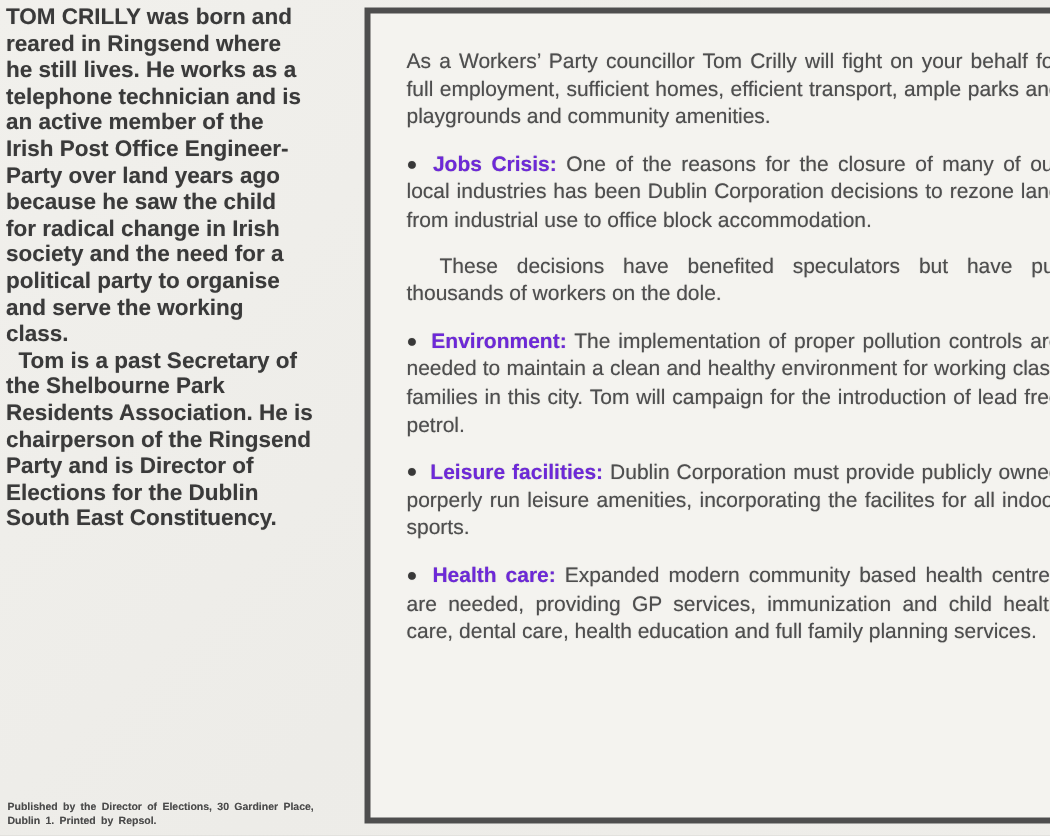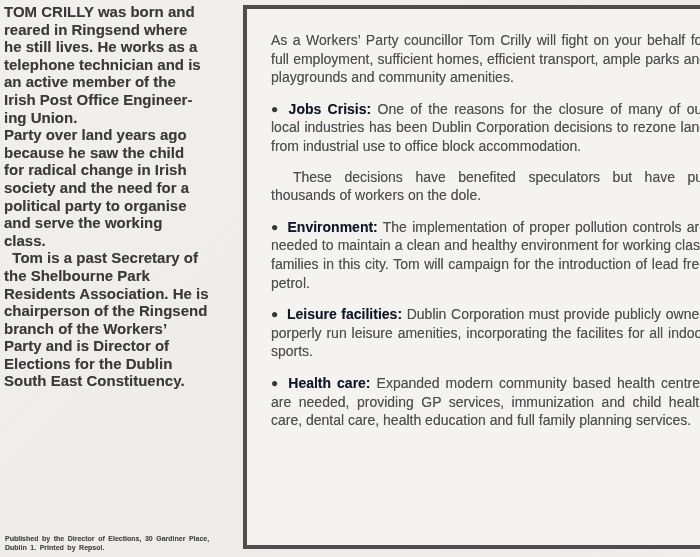--- a/index.html
+++ b/index.html
@@ -36,21 +36,21 @@
     text-align:justify;
     text-shadow:0 0 0.6px rgba(70,70,70,0.5);
   }
   .bullet-block{margin-top:13px;}
   .follow{text-indent:22px;margin-top:2px;}
   .dot{
     display:inline-block;
     font-size:12px;color:#383838;
     margin-right:4px;vertical-align:1px;
   }
-  .blabel{font-weight:bold;color:#0f172a;}
+  .blabel{font-weight:bold;color:#6d28d9;}
   
   .imprint{
     position:absolute;left:5px;top:534px;width:228px;
     font-size:7px;line-height:9px;font-weight:bold;
     color:#4a4a4a;word-spacing:1.6px;
     text-shadow:0 0 0.4px rgba(60,60,60,0.4);
   }
 </style>
 </head>
 <body>
@@ -58,37 +58,35 @@
 <div class="page">
 
   <div class="bio">
     <div class="bio-para">
         <span class="tline">TOM CRILLY was born and</span>
         <span class="tline">reared in Ringsend where</span>
         <span class="tline">he still lives. He works as a</span>
         <span class="tline">telephone technician and is</span>
         <span class="tline">an active member of the</span>
         <span class="tline">Irish Post Office Engineer-</span>
-        <span class="tline">ing Union.</span>
       </div>
     <div class="bio-para">
         <span class="tline">Party over land years ago</span>
         <span class="tline">because he saw the child</span>
         <span class="tline">for radical change in Irish</span>
         <span class="tline">society and the need for a</span>
         <span class="tline">political party to organise</span>
         <span class="tline">and serve the working</span>
         <span class="tline">class.</span>
       </div>
     <div class="bio-para">
         <span class="tline">  Tom is a past Secretary of</span>
         <span class="tline">the Shelbourne Park</span>
         <span class="tline">Residents Association. He is</span>
         <span class="tline">chairperson of the Ringsend</span>
-        <span class="tline">branch of the Workers’</span>
         <span class="tline">Party and is Director of</span>
         <span class="tline">Elections for the Dublin</span>
         <span class="tline">South East Constituency.</span>
       </div>
   </div>
 
   <div class="box">
 
     <p class="rp intro">As a Workers’ Party councillor Tom Crilly will fight on your behalf for full employment, sufficient homes, efficient transport, ample parks and playgrounds and community amenities.</p>
 

